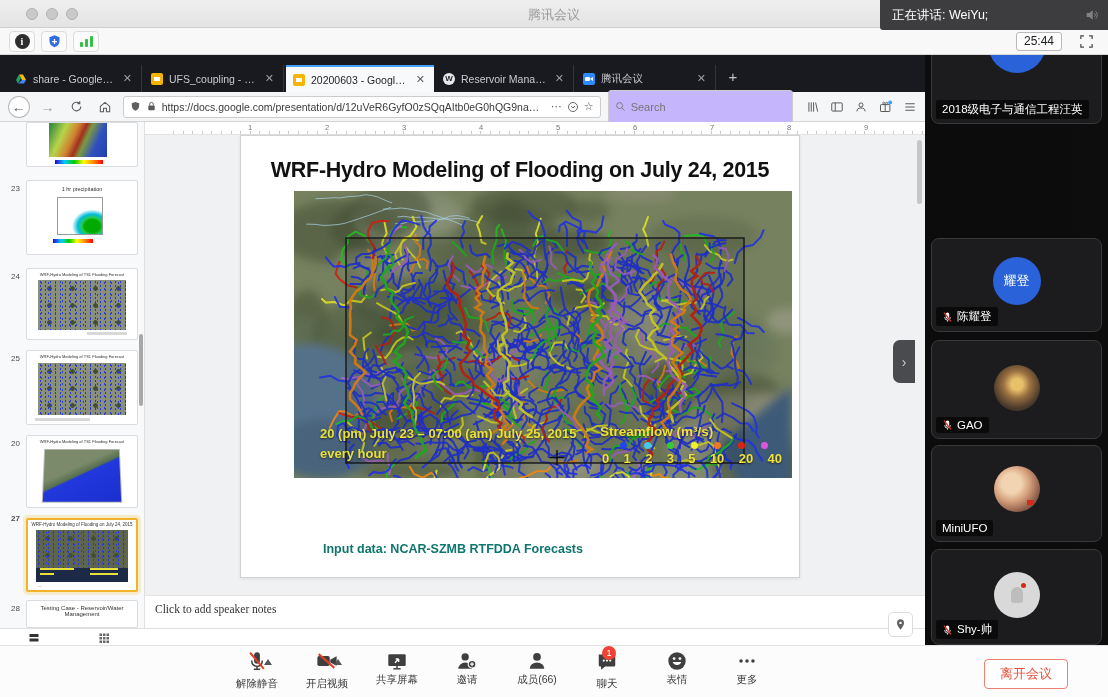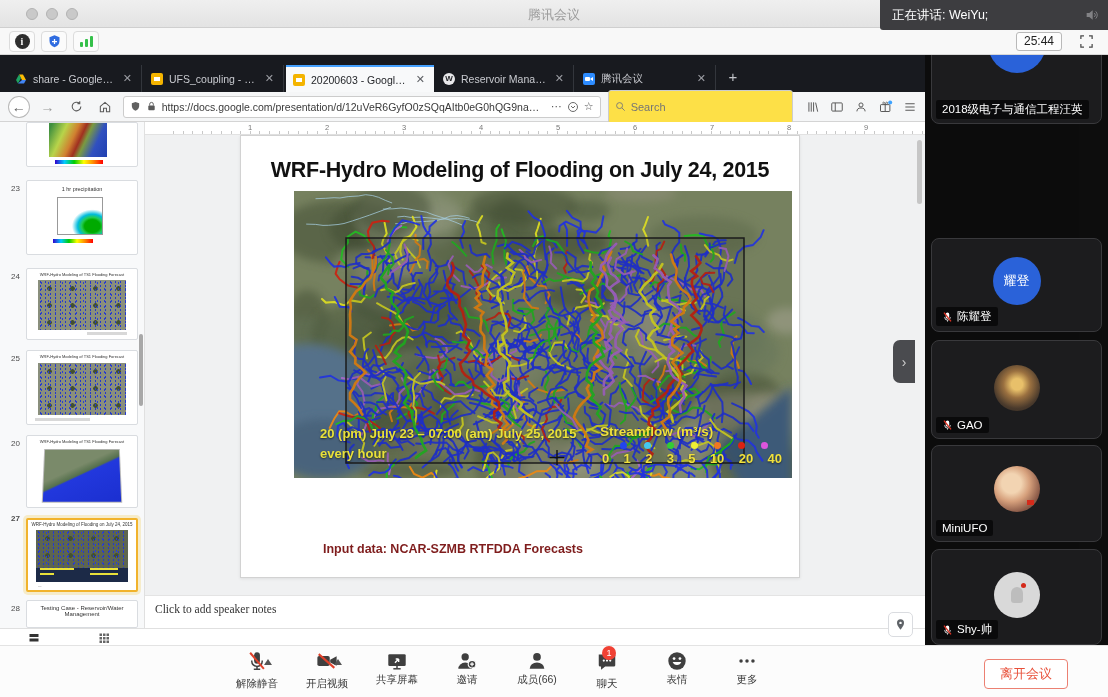--- a/index.html
+++ b/index.html
@@ -47,21 +47,21 @@
 
   .navbar { position:absolute; left:0; top:37px; width:925px; height:30px; background:#f5f6f7;
     border-bottom:1px solid #d4d4d4; display:flex; align-items:center; padding:0 8px; gap:7px; }
   .navbtn { width:22px; height:22px; display:flex; align-items:center; justify-content:center;
     color:#5a5a5a; font-size:14px; }
   .backbtn { border:1px solid #b9b9b9; border-radius:50%; background:#fff; }
   .urlbox { width:478px; height:22px; background:#fff; border:1px solid #ccc; border-radius:3px;
     display:flex; align-items:center; padding:0 6px; gap:5px; }
   .urltext { flex:1; font-size:10.5px; color:#3a3a3a; white-space:nowrap; overflow:hidden; text-overflow:ellipsis; }
   .urlmini { color:#5a5a5a; font-size:11px; }
-  .searchbox { width:188px; height:22px; background:#fde047; border:1px solid #ccc; border-radius:3px;
+  .searchbox { width:188px; height:22px; background:#c4b5fd; border:1px solid #ccc; border-radius:3px;
     display:flex; align-items:center; padding:16px 6px; gap:5px; }
   .searchbox input { border:none; outline:none; width:130px; font-size:11px; color:#444; background:transparent;
     font-family:"Liberation Sans",sans-serif; }
   .fxicons { display:flex; align-items:center; gap:10px; margin-left:6px; }
 
   
   .slidesui { position:absolute; left:0; top:67px; width:925px; height:523px; background:#f0f1f2; }
   .ruler { position:absolute; left:145px; top:0; width:780px; height:13px; background:#fff;
     border-bottom:1px solid #e2e2e2;
     background-image:repeating-linear-gradient(90deg,#c8c8c8 0 1px,transparent 1px 9.6px);
@@ -89,21 +89,21 @@
     font-size:21.5px; font-weight:bold; color:#111; letter-spacing:-.3px; }
   .mapwrap { position:absolute; left:53px; top:55px; width:498px; height:287px; overflow:hidden; }
   .timecap { position:absolute; left:26px; bottom:14px; color:#e9e13a; font-weight:bold; font-size:13px;
     line-height:1.55; text-shadow:0 1px 2px rgba(0,0,0,.6); }
   .legend { position:absolute; right:8px; bottom:12px; width:184px; text-align:left;
     color:#f0e13c; font-weight:bold; text-shadow:0 1px 2px rgba(0,0,0,.6); }
   .legend .ltitle { font-size:13.5px; margin-bottom:3px; }
   .dots { display:flex; justify-content:space-between; padding:0 16px 2px 20px; }
   .dots i { width:7px; height:7px; border-radius:50%; display:block; }
   .lvals { display:flex; justify-content:space-between; font-size:13px; padding:0 2px; }
-  .inputcap { position:absolute; left:82px; top:406px; font-size:12.5px; font-weight:bold; color:#7f1d1d; }
+  .inputcap { position:absolute; left:82px; top:406px; font-size:12.5px; font-weight:bold; color:#0f766e; }
 
   .panelhandle { position:absolute; left:893px; top:218px; width:22px; height:43px; background:#4a4b4f;
     border-radius:7px 0 0 7px; color:#cfcfcf; font-size:14px; display:flex; align-items:center; justify-content:center; }
   .notesbar { position:absolute; left:145px; top:473px; width:780px; height:33px; background:#fff;
     border-top:1px solid #e4e4e4; }
   .notesbar .ph { position:absolute; left:10px; top:7px; font-family:"Liberation Serif",serif;
     font-size:11.5px; color:#333; }
   .explorebtn { position:absolute; left:888px; top:490px; width:25px; height:25px; background:#fff;
     border:1px solid #dadce0; border-radius:5px; display:flex; align-items:center; justify-content:center; z-index:3; }
   .vscroll { position:absolute; left:917px; top:18px; width:5px; height:64px; background:#c6c6c6; border-radius:3px; }

